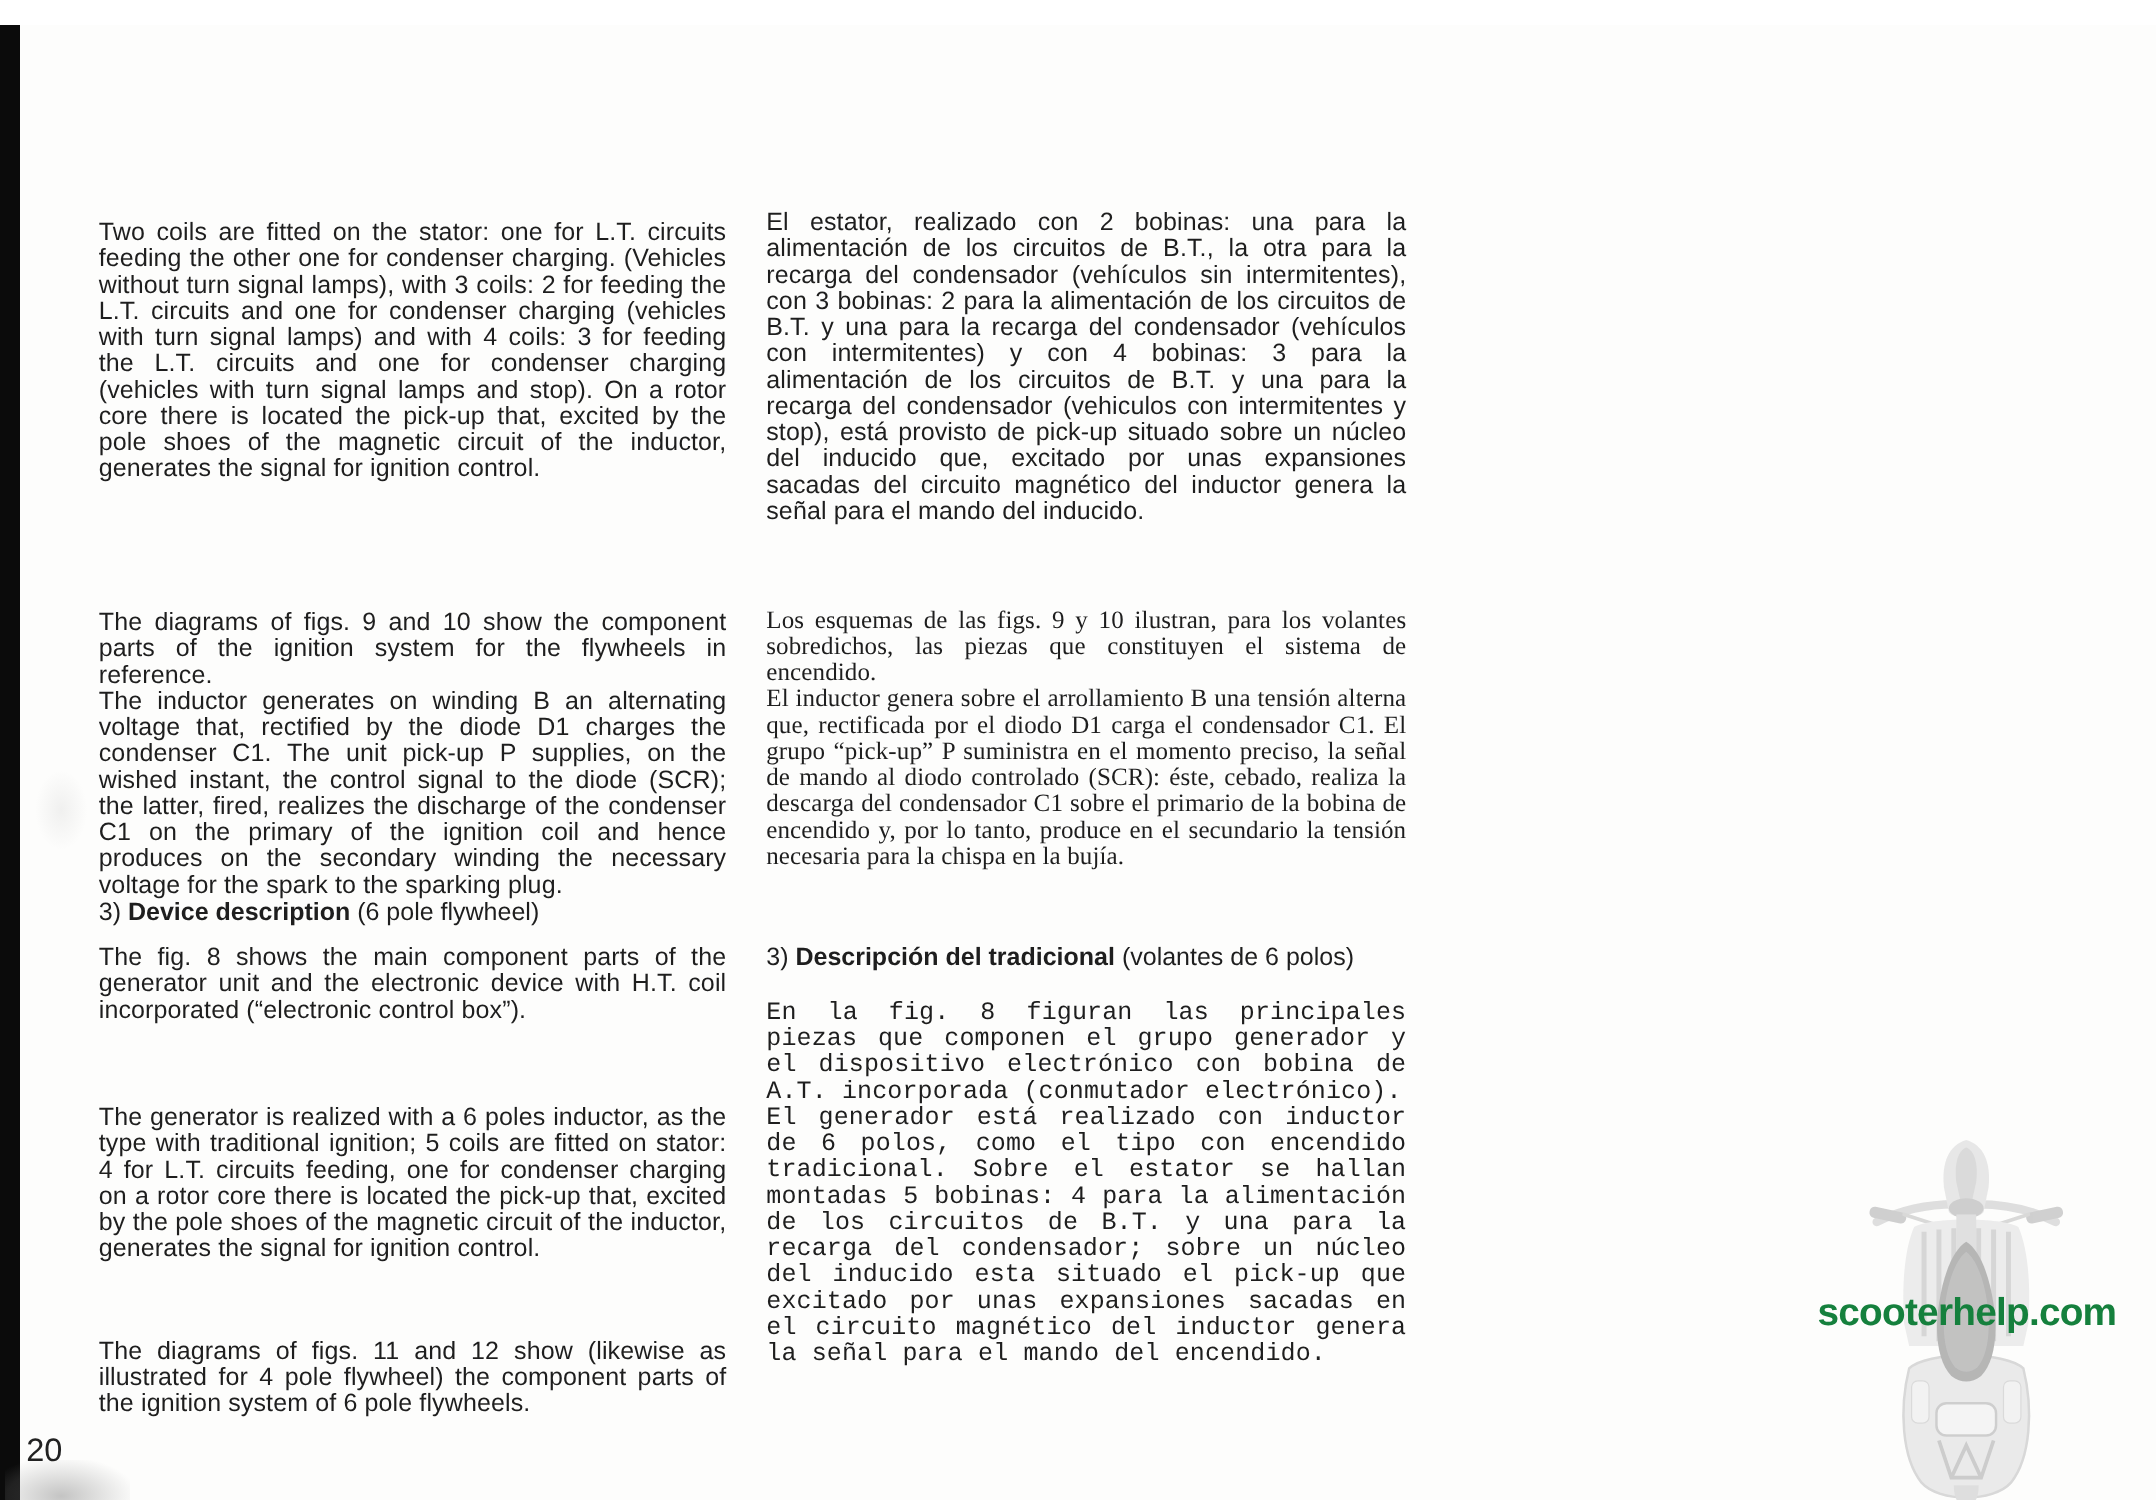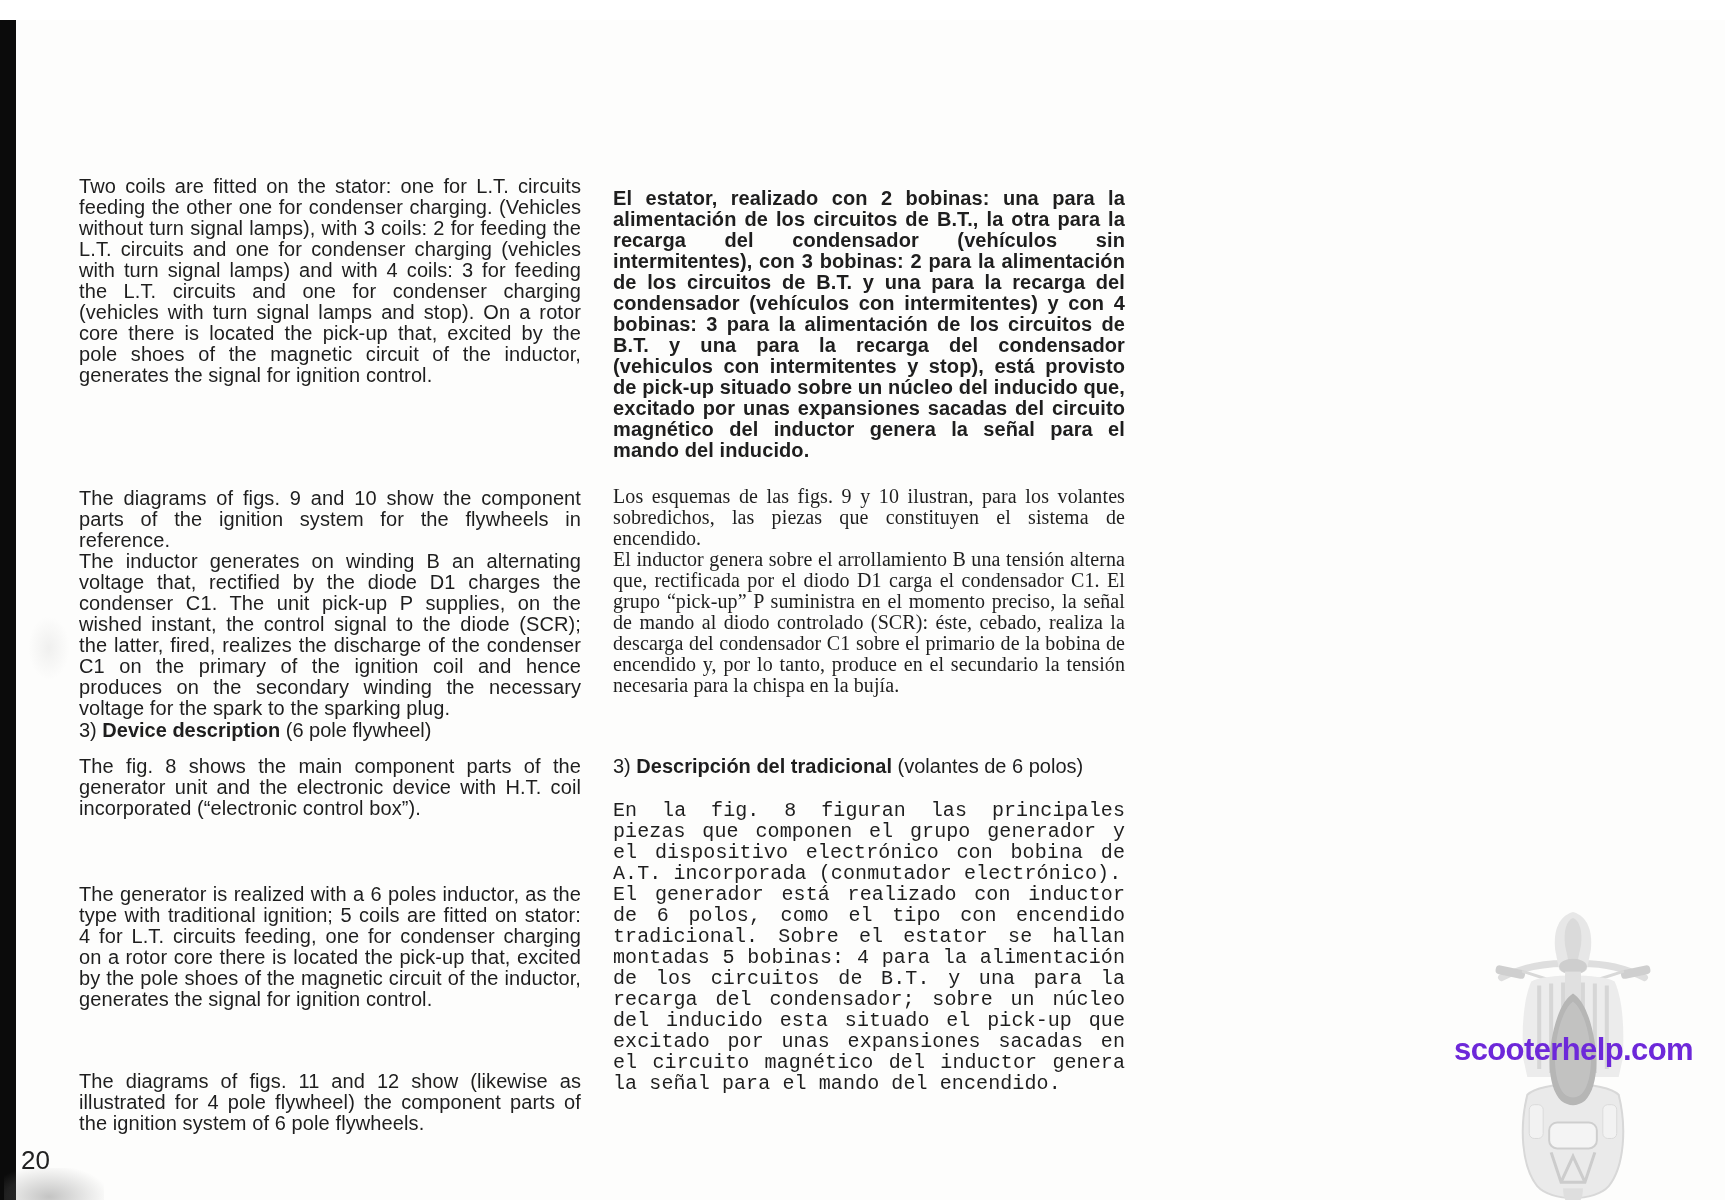--- a/index.html
+++ b/index.html
@@ -35,36 +35,36 @@
   .heading{position:absolute;left:0;width:100%;margin:0;font-size:20px;line-height:21px;white-space:nowrap;}
   .heading strong{font-weight:700;}
 
   .col-en .b1{top:156px;}
   .col-en .b2{top:468px;}
   .col-en .b3{top:700px;}
   .col-en .b4{top:736px;}
   .col-en .b5{top:864px;}
   .col-en .b6{top:1051px;}
 
-  .col-es .b1{top:168px;font-weight:bold;}
+  .col-es .b1{top:148px;}
   .col-es .b2{top:466px;font-family:Liberation Serif, serif;}
   .col-es .b3{top:736px;}
   .col-es .b4{top:780px;font-family:Liberation Mono, monospace;}
 
   .page-number{
     position:absolute;left:21px;top:1126px;
     font-size:26px;line-height:28px;color:#222;
   }
 
   
   .scooter{position:absolute;left:1493px;top:890px;width:160px;height:298px;opacity:.92;}
   .watermark-text{
     position:absolute;left:1454px;top:1012px;
     font-size:31px;font-weight:700;letter-spacing:-0.6px;
-    color:#6d28d9;
+    color:#15803d;
   }
 </style>
 </head>
 <body>
 
 <div class="page">
 
   <div class="bar-left"></div>
   <div class="bar-bottom"></div>
   <div class="smudge1"></div>

